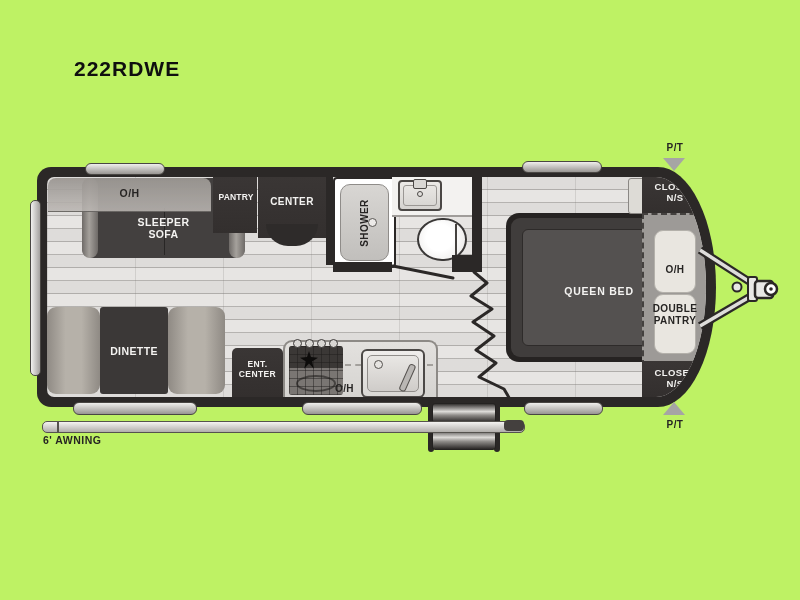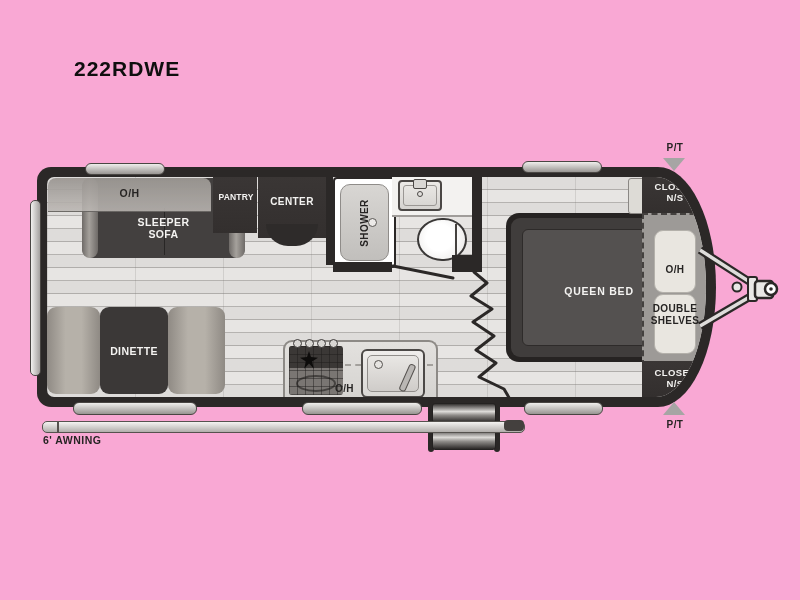--- a/index.html
+++ b/index.html
@@ -1,16 +1,16 @@
 <!DOCTYPE html>
 <html><head>
 <meta charset="utf-8">
 <style>
   html,body{margin:0;padding:0;background:#ffffff;}
-  .page{position:relative;width:800px;height:600px;background:#f9a8d4;overflow:hidden;
+  .page{position:relative;width:800px;height:600px;background:#bef264;overflow:hidden;
         font-family:"Liberation Sans", sans-serif;}
   .abs{position:absolute;}
   .lbl{font-weight:bold;color:#f4f3f1;text-align:center;line-height:1.15;letter-spacing:.4px;}
   .dlbl{font-weight:bold;color:#262423;text-align:center;line-height:1.15;letter-spacing:.4px;}
   .pre{white-space:pre-line;}
 
   
   .body{left:37px;top:167px;width:679px;height:240px;background:#2b2827;z-index:2;
         border-radius:14px 58px 58px 14px / 14px 120px 120px 14px;}
   .floor{position:absolute;left:10px;top:10px;right:10px;bottom:10px;overflow:hidden;
@@ -60,21 +60,21 @@
   .bed .m1{position:absolute;inset:5px;background:#403d3c;border-radius:9px;}
   .bed .m2{position:absolute;inset:16px;background:#545150;border-radius:6px;border:1px solid #2e2b2a;}
 
   
   .storage{background:#9d9a97;border-left:2px dashed #44413f;border-top:2px dashed #44413f;
            border-bottom:2px dashed #44413f;}
   .cream{position:absolute;background:#e9e6e0;border:1px solid #b3b0aa;border-radius:9px;}
 
   
   .bench{background:linear-gradient(90deg,#8f8a84,#b6b1a9 35%,#b6b1a9 65%,#8f8a84);border-radius:9px;}
-  .dtable{background:#3b3837;border-radius:9px;}
+  .dtable{background:#3b3837;border-radius:3px;}
 
   
   .counter{background:linear-gradient(180deg,#e3e1de,#d5d3d0);border:2px solid #8d8a86;
            border-bottom:none;border-radius:9px 9px 0 0;}
   .stove{position:absolute;background:linear-gradient(180deg,#3b3836 0 45%,#7a7673 45% 100%);
          border-radius:3px;overflow:hidden;}
   .stove .grid{position:absolute;inset:0;
          background-image:repeating-linear-gradient(90deg, rgba(28,26,25,.45) 0 1px, transparent 1px 8px),
                           repeating-linear-gradient(0deg, rgba(28,26,25,.45) 0 1px, transparent 1px 8px);}
   .stove .oven{position:absolute;left:7px;right:7px;bottom:3px;height:13px;
@@ -176,38 +176,42 @@
       </div>
 
       <div class="abs" style="left:581px;top:1px;width:20px;height:34px;background:#dddbd6;
            border:1px solid #8a8784;border-radius:3px;"></div>
 
       <div class="abs storage" style="left:595px;top:36px;width:80px;height:149px;">
         <div class="cream" style="left:10px;top:15px;width:40px;height:61px;"></div>
         <div class="cream" style="left:10px;top:79px;width:40px;height:58px;"></div>
         <div class="abs dlbl" style="left:0;width:62px;top:49px;font-size:10px;">O/H</div>
         <div class="abs dlbl pre" style="left:0;width:62px;top:88px;font-size:10px;">DOUBLE
-SHELVES</div>
+PANTRY</div>
       </div>
 
       <div class="abs darkblock" style="left:595px;top:0;width:80px;height:36px;">
         <div class="abs lbl pre" style="left:0;width:66px;top:5px;font-size:9.5px;">CLOSET
 N/S</div>
       </div>
       <div class="abs darkblock" style="left:595px;top:184px;width:80px;height:36px;">
         <div class="abs lbl pre" style="left:0;width:66px;top:7px;font-size:9.5px;">CLOSET
 N/S</div>
       </div>
 
       <div class="abs bench" style="left:0;top:130px;width:53px;height:87px;"></div>
       <div class="abs dtable" style="left:53px;top:130px;width:68px;height:87px;">
         <div class="abs lbl" style="left:0;right:0;top:38px;font-size:10.5px;">DINETTE</div>
       </div>
       <div class="abs bench" style="left:121px;top:130px;width:57px;height:87px;"></div>
 
+      <div class="abs darkblock" style="left:185px;top:171px;width:51px;height:49px;border-radius:5px 5px 0 0;">
+        <div class="abs lbl pre" style="left:0;right:0;top:12px;font-size:8.5px;">ENT.
+CENTER</div>
+      </div>
 
       <div class="abs counter" style="left:236px;top:163px;width:151px;height:57px;">
         <div class="stove" style="left:4px;top:4px;width:54px;height:49px;">
           <div class="grid"></div>
           <svg class="abs" style="left:11px;top:5px;" width="18" height="18" viewBox="0 0 20 20">
             <path d="M10 0 L12.2 6.8 L20 7.6 L13.4 11.6 L15.4 19.6 L10 13.8 L4.6 19.6 L6.6 11.6 L0 7.6 L7.8 6.8 Z" fill="#0d0c0b"></path>
           </svg>
           <div class="oven"></div>
         </div>
         <div class="burner" style="left:8px;"></div>

